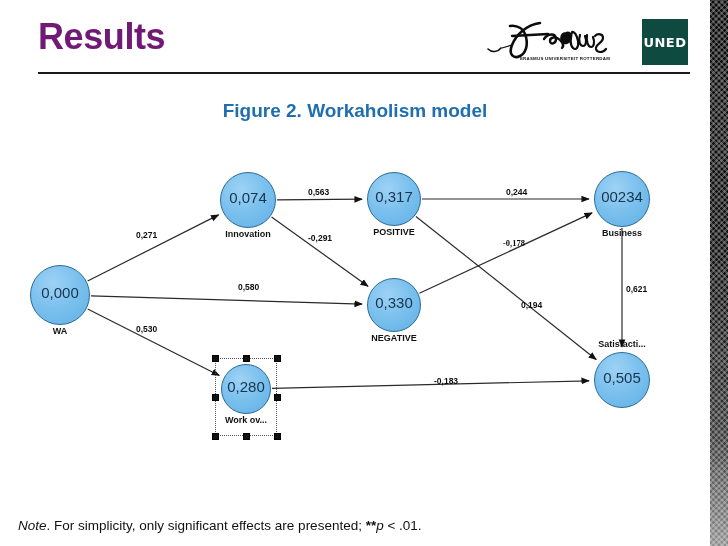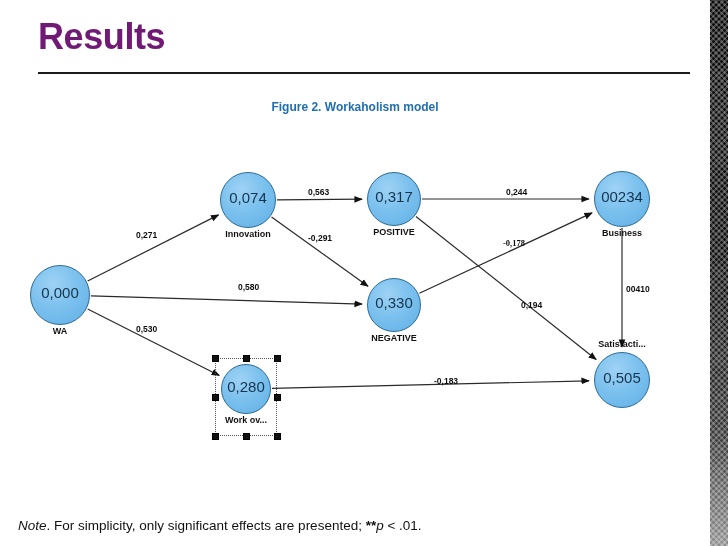--- a/index.html
+++ b/index.html
@@ -48,21 +48,21 @@
   #uned-text{
     color:#ffffff;font-size:13px;font-weight:bold;letter-spacing:.5px;
     font-family:"DejaVu Sans", sans-serif;
   }
   #rule{
     position:absolute;left:38px;top:72px;width:652px;height:2px;background:#1a1a1a;
   }
   
   #figure-caption{
     position:absolute;left:0;top:100px;width:710px;
-    text-align:center;font-size:12px;font-weight:bold;color:#1f6fb0;
+    text-align:center;font-size:19px;font-weight:bold;color:#1f6fb0;
   }
   
   #diagram{
     position:absolute;left:16px;top:148px;width:680px;height:300px;
   }
   #diagram svg{position:absolute;left:0;top:0;}
   .nodewrap{position:absolute;}
   .node-circle{
     position:absolute;border-radius:50%;
     background:radial-gradient(circle at 38% 30%, #9ed2f5 0%, #7cc1ee 45%, #5fb0e6 100%);
@@ -96,20 +96,44 @@
   #note i{font-style:italic;}
 </style>
 </head>
 <body>
 
 <div id="slide">
 
   <div id="header">
     <div id="title">Results</div>
 
+    <div id="logos">
+
+      <div id="erasmus-logo">
+        <svg width="148" height="42" viewBox="0 0 148 42">
+          <g fill="none" stroke="#0d0d0d" stroke-linecap="round" stroke-linejoin="round">
+            <path d="M6 30 C10 34 16 33 19 29" stroke-width="1.6"></path>
+            <path d="M58 4 C44 6 34 16 30 26 C26 36 32 40 38 37 C44 34 46 26 44 18 C42 10 36 6 28 7" stroke-width="2.6"></path>
+            <path d="M30 17 L66 15" stroke-width="2.4"></path>
+            <path d="M62 20 C66 14 74 14 74 20 C74 25 68 26 68 22 C68 18 74 17 78 21 C81 24 82 27 80 29" stroke-width="2.4"></path>
+            <path d="M84 14 C80 14 78 18 80 22 C82 26 88 24 89 19 C90 15 87 13 84 14 Z" stroke-width="2.2" fill="#0d0d0d"></path>
+            <path d="M90 13 C88 19 88 26 91 29 C94 32 97 28 96 22 C95 16 92 12 90 13 Z" stroke-width="2.2"></path>
+            <path d="M98 16 C96 22 98 27 101 27 C104 27 105 22 103 17" stroke-width="2.2"></path>
+            <path d="M105 16 C104 22 106 28 109 28 C112 28 113 23 111 18" stroke-width="2.2"></path>
+            <path d="M113 17 C116 14 121 15 121 19 C121 24 113 25 114 30 C115 34 121 34 124 30" stroke-width="2.2"></path>
+            <path d="M20 29 L30 26" stroke-width="1.2"></path>
+          </g>
+        </svg>
+        <div id="erasmus-wordmark">ERASMUS UNIVERSITEIT ROTTERDAM</div>
+      </div>
+
+      <div id="uned-logo">
+        <span id="uned-text">UNED</span>
+      </div>
+    </div>
 
     <div id="rule"></div>
   </div>
 
   <div id="figure-caption">Figure 2. Workaholism model</div>
 
   <div id="diagram">
     <svg id="edges-svg" width="680" height="300">
       <defs>
         <marker id="arrow" viewBox="0 0 10 10" refX="9" refY="5" markerWidth="7" markerHeight="7" orient="auto-start-reverse">
@@ -184,21 +208,21 @@
       </div>
     <div id="edge-labels-layer">
         <div class="edge-label" style="left: 120px; top: 82px;">0,271</div>
         <div class="edge-label" style="left: 222px; top: 134px;">0,580</div>
         <div class="edge-label" style="left: 120px; top: 176px;">0,530</div>
         <div class="edge-label" style="left: 292px; top: 39px;">0,563</div>
         <div class="edge-label" style="left: 292px; top: 85px;">-0,291</div>
         <div class="edge-label" style="left: 490px; top: 39px;">0,244</div>
         <div class="edge-label" style="left: 489px; top: 152px; margin-left: 16px;">0,194</div>
         <div class="edge-label" style="left: 487px; top: 90px; font-family: Liberation Serif, serif;">-0,178</div>
-        <div class="edge-label" style="left: 610px; top: 136px;">00410</div>
+        <div class="edge-label" style="left: 610px; top: 136px;">0,621</div>
         <div class="edge-label" style="left: 418px; top: 228px;">-0,183</div>
       </div>
   </div>
 
   <div id="note">
     <i>Note</i><span>. For simplicity, only significant effects are presented; </span><b>**</b><i>p</i><span> &lt; .01.</span>
   </div>
 
   <div id="right-edge-line"></div>
   <div id="right-edge"></div>

